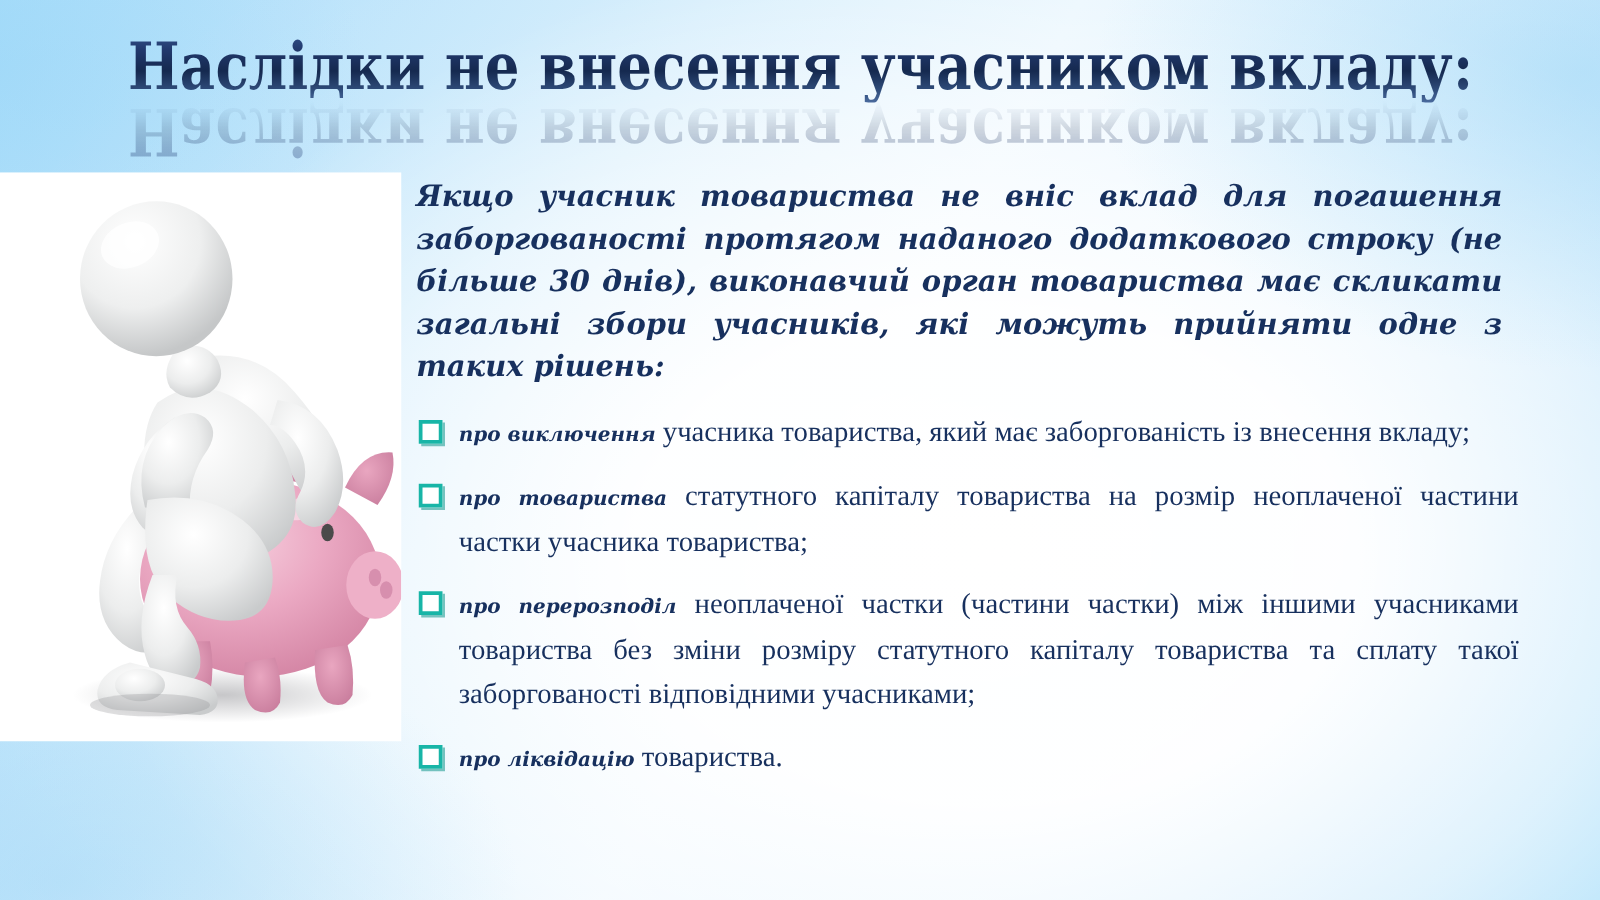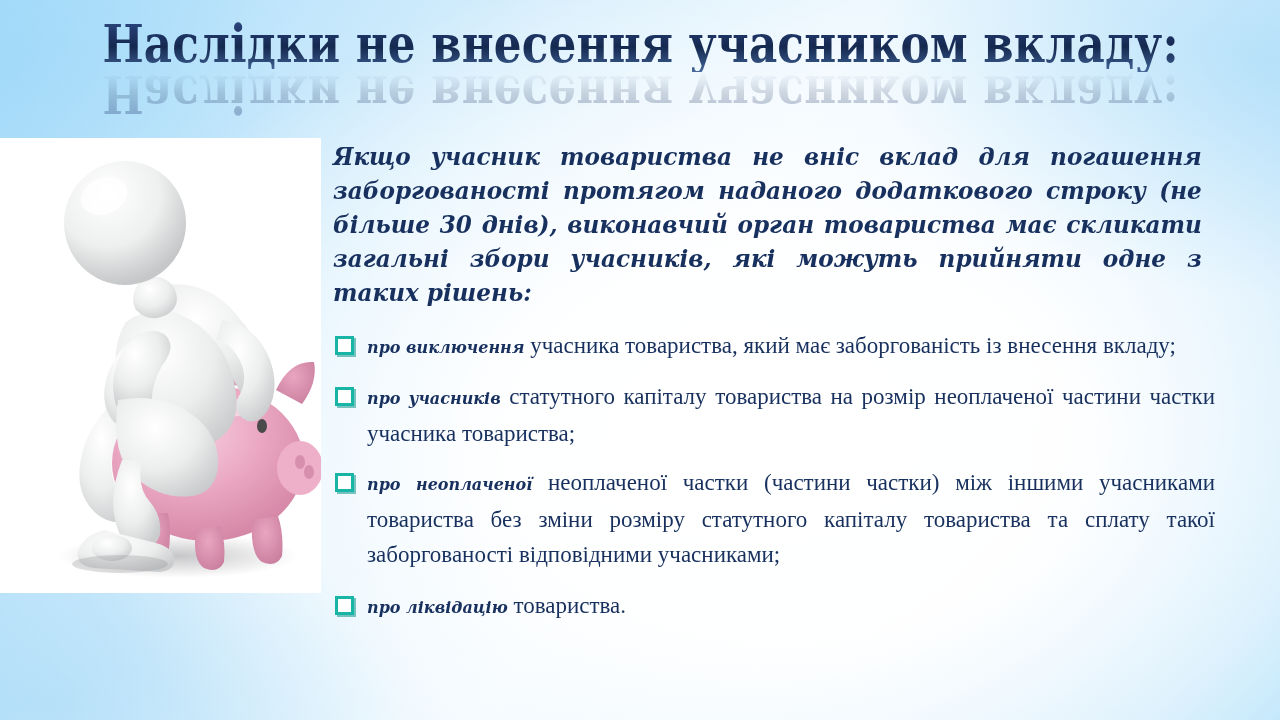--- a/index.html
+++ b/index.html
@@ -46,21 +46,21 @@
     background:
       radial-gradient(ellipse 520px 300px at 4% 98%, rgba(150,210,245,0.40) 0%, rgba(150,210,245,0) 70%),
       radial-gradient(ellipse 560px 340px at 99% 8%,  rgba(150,212,246,0.45) 0%, rgba(150,212,246,0) 70%),
       radial-gradient(ellipse 420px 260px at 0% 8%,   rgba(150,212,246,0.40) 0%, rgba(150,212,246,0) 70%);
   }
 
   
   .title-block {
     position: absolute;
     left: 0;
-    top: 16px;
+    top: 26px;
     width: 1280px;
     height: 110px;
     text-align: right;
     z-index: 3;
   }
 
   .title-main,
   .title-reflection {
     display: block;
     font-family: "DejaVu Serif", "Liberation Serif", serif;
@@ -275,26 +275,26 @@
 
     <ul class="bullets">
 
       <li class="bullet">
         <span class="bullet-marker"></span>
         <span class="bullet-lead">про виключення</span><span class="bullet-rest"> учасника товариства, який має заборгованість із внесення вкладу;</span>
       </li>
 
       <li class="bullet">
         <span class="bullet-marker"></span>
-        <span class="bullet-lead">про учасників</span><span class="bullet-rest"> статутного капіталу товариства на розмір неоплаченої частини частки учасника товариства;</span>
+        <span class="bullet-lead">про товариства</span><span class="bullet-rest"> статутного капіталу товариства на розмір неоплаченої частини частки учасника товариства;</span>
       </li>
 
       <li class="bullet">
         <span class="bullet-marker"></span>
-        <span class="bullet-lead">про неоплаченої</span><span class="bullet-rest"> неоплаченої частки (частини частки) між іншими учасниками товариства без зміни розміру статутного капіталу товариства та сплату такої заборгованості відповідними учасниками;</span>
+        <span class="bullet-lead">про перерозподіл</span><span class="bullet-rest"> неоплаченої частки (частини частки) між іншими учасниками товариства без зміни розміру статутного капіталу товариства та сплату такої заборгованості відповідними учасниками;</span>
       </li>
 
       <li class="bullet no-justify">
         <span class="bullet-marker"></span>
         <span class="bullet-lead">про ліквідацію</span><span class="bullet-rest"> товариства.</span>
       </li>
 
     </ul>
   </div>
 

